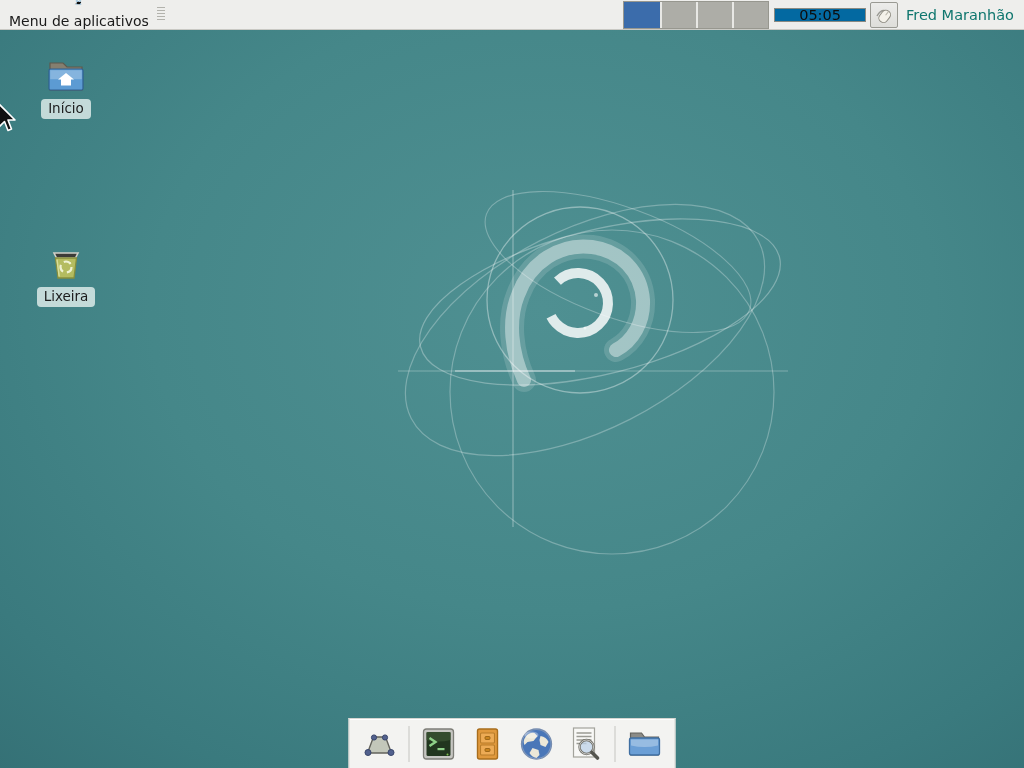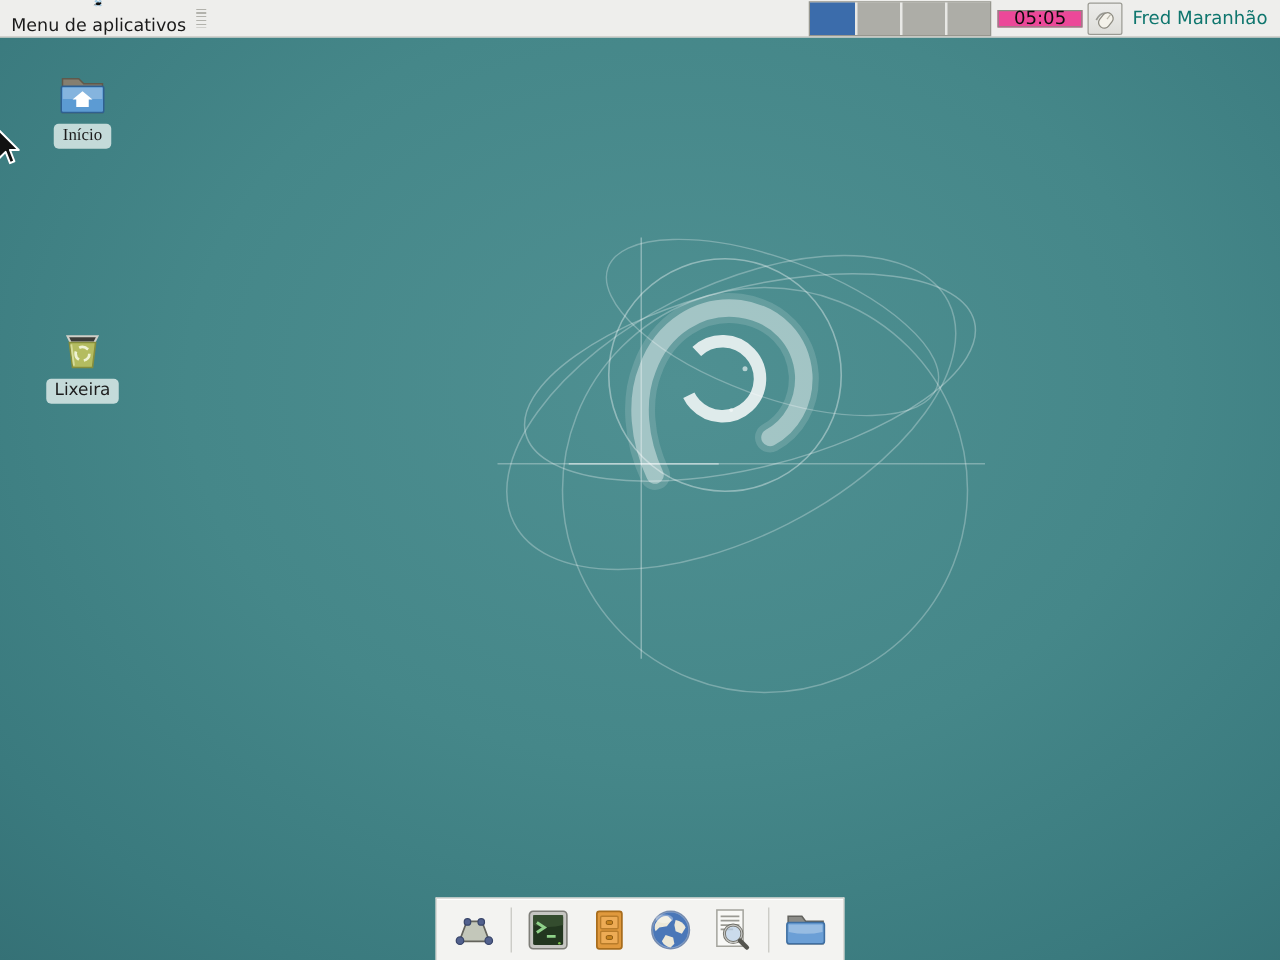--- a/index.html
+++ b/index.html
@@ -20,21 +20,21 @@
     padding:0 6px 0 9px;background:transparent;border:none;cursor:default;
     font-family:inherit;font-size:14px;color:#1a1a1a;flex-direction:column;}
   .grip{width:8px;height:15px;margin-left:2px;
     background:repeating-linear-gradient(#b2b2ac 0 1px, transparent 1px 3px);}
   .panel-spacer{flex:1;}
   .pager{display:flex;height:28px;border:1px solid #97978f;background:#e6e6e3;}
   .ws{width:36px;height:100%;background:#adada7;}
   .ws + .ws{border-left:2px solid #e8e8e5;}
   .ws.active{background:#3b6cab;}
   .clock{margin-left:5px;height:14px;display:flex;align-items:center;
-    padding:0 12px;border:1px solid #8a8a82;background:#ec4899;
+    padding:0 24px;border:1px solid #8a8a82;background:#0369a1;
     font-size:14.5px;color:#0d0d0d;}
   .action-btn{margin-left:4px;width:28px;height:26px;display:flex;
     align-items:center;justify-content:center;border:1px solid #9a9a93;
     background:linear-gradient(#ececea,#dededa);border-radius:2px;padding:0;}
   .username{padding:0 10px 0 8px;font-size:14.5px;color:#0f766e;}
 
   
   .dicon{position:absolute;width:120px;left:6px;display:flex;
     flex-direction:column;align-items:center;gap:5px;cursor:default;}
   .dicon .label{max-width:116px;white-space:nowrap;overflow:hidden;
@@ -70,32 +70,32 @@
       <line x1="455" y1="371" x2="575" y2="371" stroke-opacity="0.45" stroke-width="1.4"></line>
 
       <path d="M 524 380 C 511 352 508 320 518 295 C 530 262 560 243 592 247 C 621 251 641 272 643 300 C 644 322 633 341 616 350" stroke="rgba(255,255,255,0.14)" stroke-width="24" stroke-linecap="round"></path>
       <path d="M 524 380 C 511 352 508 320 518 295 C 530 262 560 243 592 247 C 621 251 641 272 643 300 C 644 322 633 341 616 350" stroke="rgba(255,255,255,0.40)" stroke-width="14" stroke-linecap="round"></path>
       <circle cx="578" cy="303" r="30" stroke="rgba(255,255,255,0.82)" stroke-width="10" stroke-dasharray="150 38" transform="rotate(-133 578 303)"></circle>
     </g>
     <circle cx="596" cy="295" r="2" fill="rgba(255,255,255,0.6)"></circle>
     <circle cx="585" cy="328" r="1.5" fill="rgba(255,255,255,0.5)"></circle>
   </svg>
 
-  <div class="dicon" style="top:57px;font-family:Liberation Serif, serif;">
+  <div class="dicon" style="top:57px;">
     <svg width="44" height="37" viewBox="0 0 44 37">
       <path d="M6 6 h13 l4 4 h15 v23 H6 z" fill="#857f70" stroke="#5f594c" stroke-width="1.2"></path>
       <rect x="5" y="12" width="34" height="21" rx="1.5" fill="#5c9bd3" stroke="#2f6091" stroke-width="1.2"></rect>
       <rect x="6.2" y="13.2" width="31.6" height="9" fill="rgba(255,255,255,0.25)"></rect>
       <path d="M22 16 l-8 6.5 h3 v6 h10 v-6 h3 z" fill="#ffffff"></path>
     </svg>
     <span class="label">Início</span>
   </div>
 
 
-  <div class="dicon" style="top:261px;">
+  <div class="dicon" style="top:245px;">
     <svg width="44" height="37" viewBox="0 0 44 37">
       <path d="M10 8 h24 l-2.5 5 h-19 z" fill="#3c3c38" stroke="#cfcfc8" stroke-width="1.6"></path>
       <path d="M11.5 13 L14 33 h16 l2.5 -20 z" fill="#b4bc60" stroke="#868e3c" stroke-width="1.3"></path>
       <path d="M13 14.5 L15.2 31.5" stroke="#d7dd9a" stroke-width="1.5"></path>
       <circle cx="22" cy="22" r="5.5" fill="none" stroke="#eef2d2" stroke-width="2.2" stroke-dasharray="7.5 4"></circle>
       <path d="M24.5 17.5 l2.4 -0.4 -0.7 2.3 z" fill="#eef2d2"></path>
     </svg>
     <span class="label">Lixeira</span>
   </div>
 

